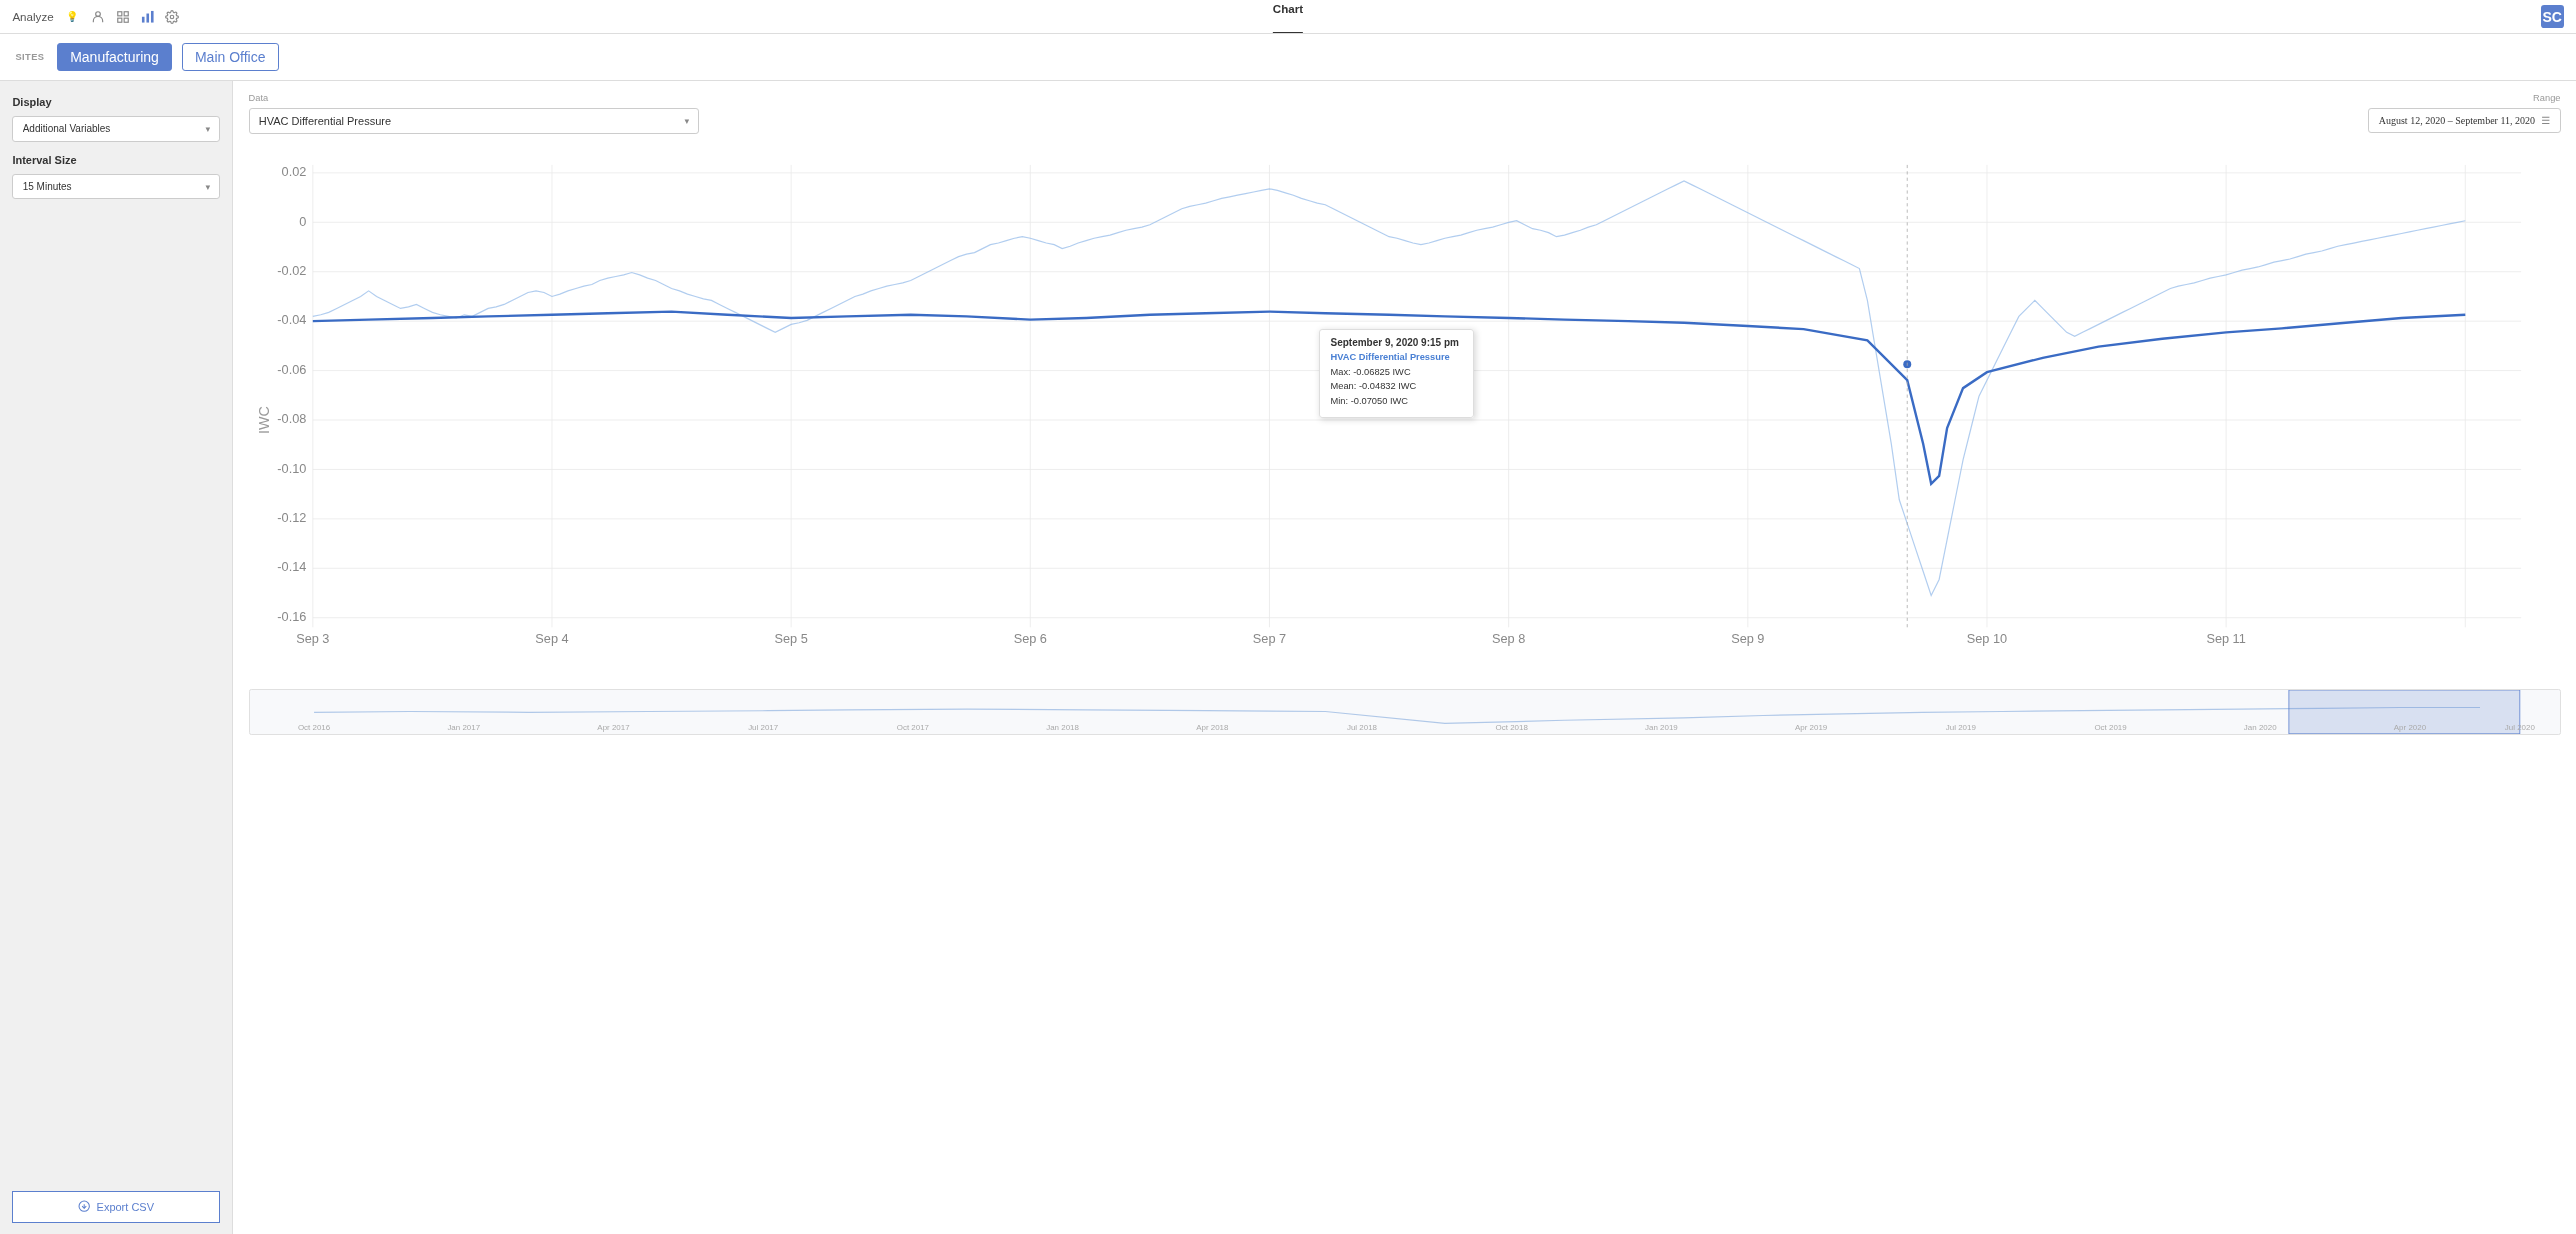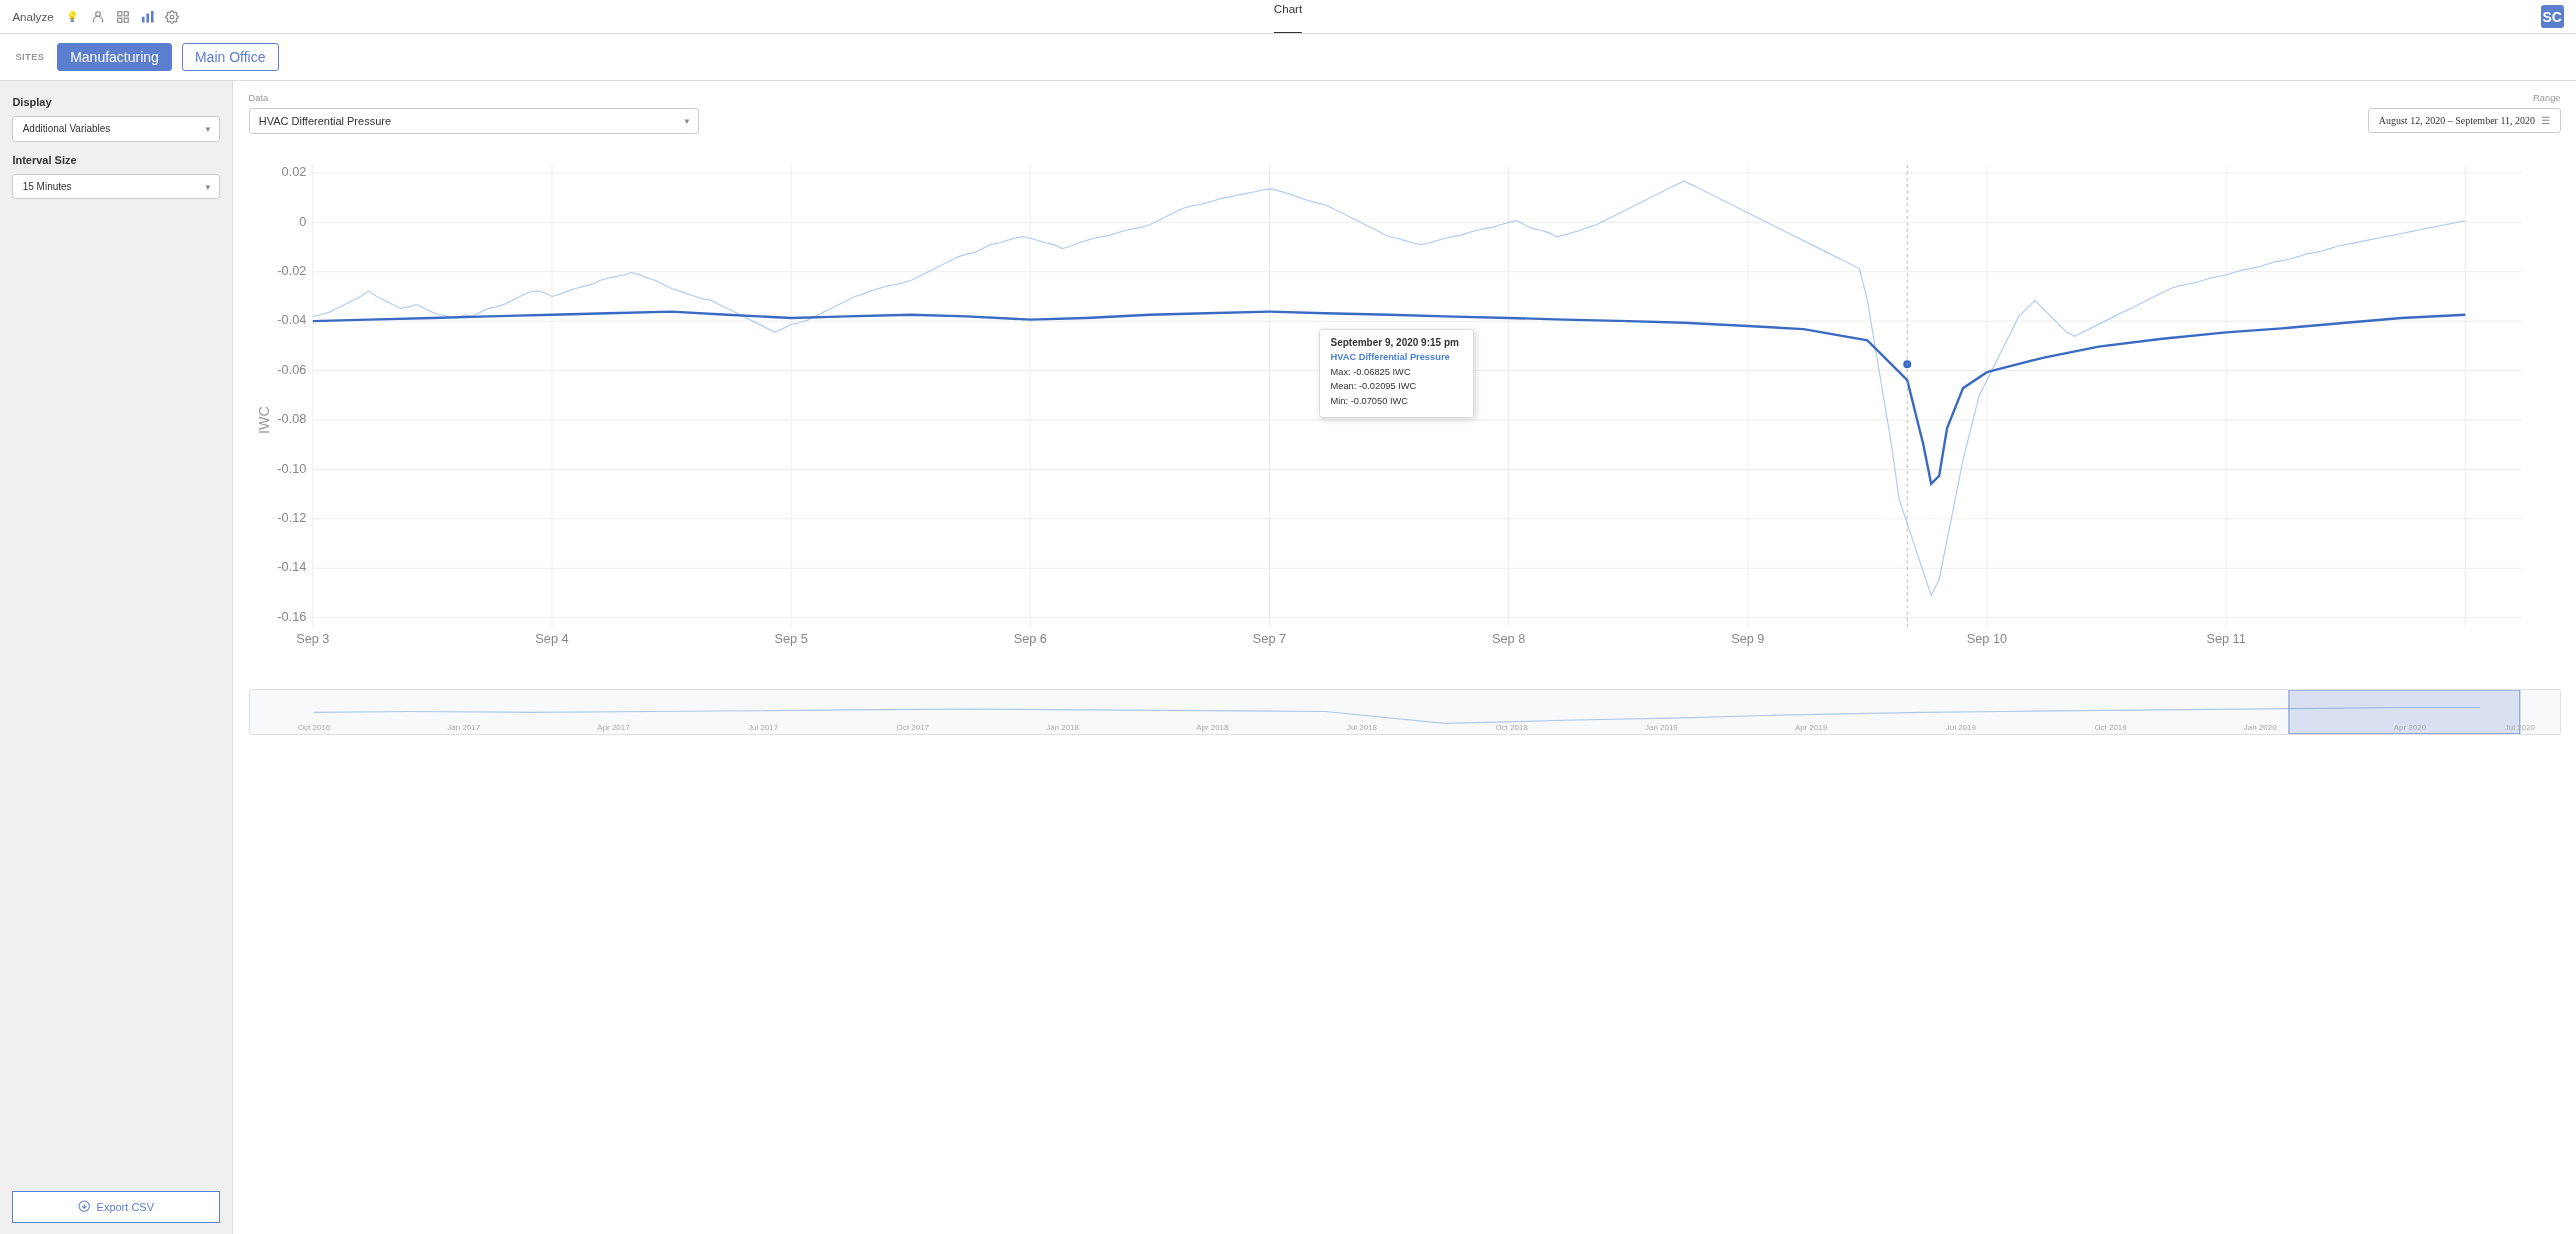--- a/index.html
+++ b/index.html
@@ -14,21 +14,21 @@
       padding: 0 12.4px;
       height: 34px;
       position: relative;
     }
     .topnav-title {
       position: absolute;
       left: 50%;
       transform: translateX(-50%);
       font-size: 11.6px;
       color: #333;
-      font-weight: 400;
+      font-weight: 700;
       border-bottom: 1.6px solid #333;
       padding-bottom: 15px;
       height: 100%;
       display: flex;
       align-items: center;
     }
     .topnav-left {
       display: flex;
       align-items: center;
       gap: 7.8px;
@@ -440,21 +440,21 @@
         </g>
       </svg>
 
       <div class="tooltip" style="top:188px; left:1070px;">
         <div class="tooltip-date">September 9, 2020 9:15 pm</div>
         <div class="tooltip-series">HVAC Differential Pressure</div>
         <div class="tooltip-value">
           <span>Max:</span>
           <span>-0.06825 IWC</span><br>
           <span>Mean:</span>
-          <span>-0.02095 IWC</span><br>
+          <span>-0.04832 IWC</span><br>
           <span>Min:</span>
           <span>-0.07050 IWC</span>
         </div>
       </div>
     </div>
 
     <div style="margin-top:6.2px;">
       <svg width="100%" viewBox="0 0 2900 55" style="display:block; background:#f8f9fb; border:0.8px solid #e0e0e0; border-radius:2.3px; cursor:pointer;font-size:13px">
 
         <polyline fill="none" stroke="#b0c8e8" stroke-width="1.5" points="80,28 200,27 350,28 500,27 650,26 750,25 900,24 1050,25 1200,26 1350,27 1500,42 1650,38 1800,35 1900,32 2000,30 2100,28 2200,27 2300,26 2400,25 2500,24 2600,23 2700,22 2800,22"></polyline>

